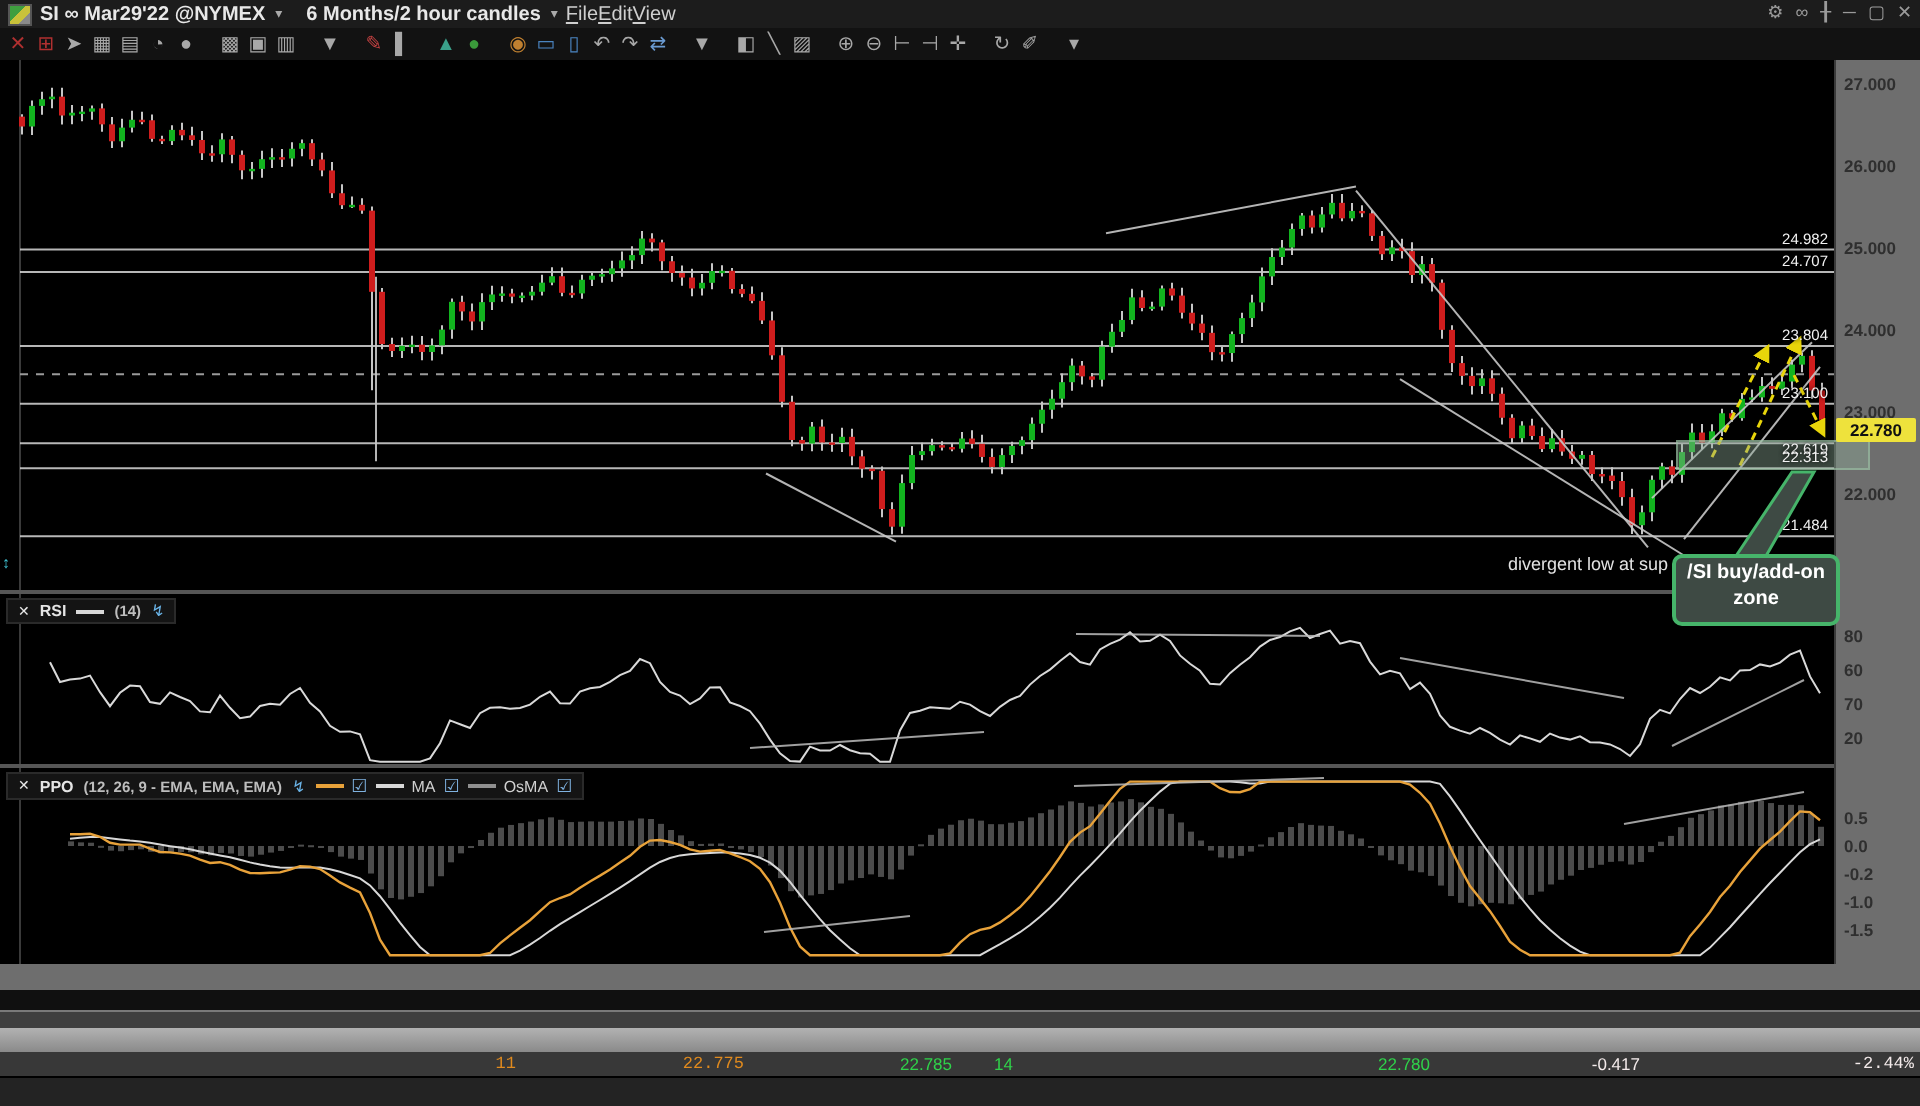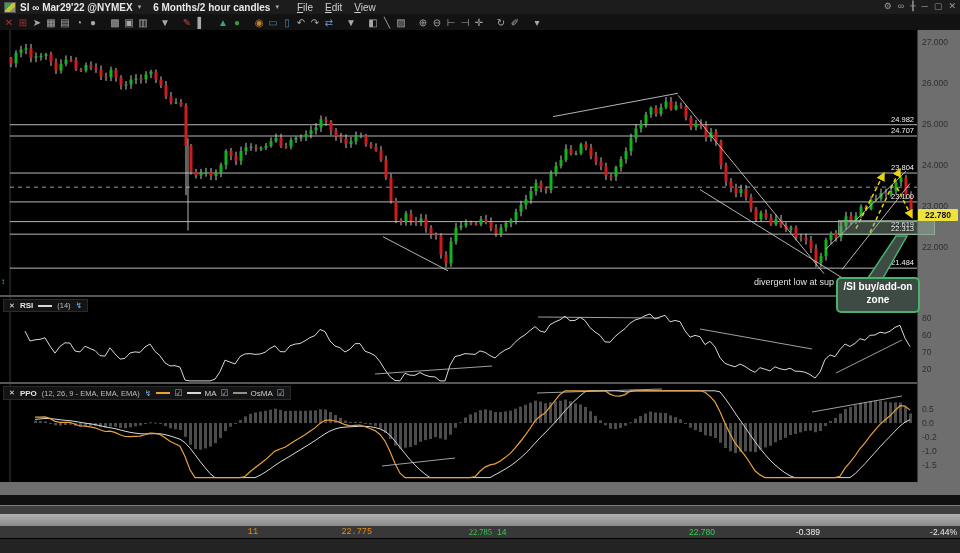--- a/index.html
+++ b/index.html
@@ -7,43 +7,43 @@
        font-family:"Liberation Sans",sans-serif;color:#ddd;}
   .abs{position:absolute;}
   
   #titlebar{left:0;top:0;width:960px;height:14px;background:#1c1c1c;display:flex;
             align-items:center;font-size:10px;padding-left:4px;box-sizing:border-box;gap:4px;}
   #app-icon{width:10px;height:9px;background:linear-gradient(135deg,#3f9e3f 0 40%,#c9c23a 40% 70%,#8a8a8a 70%);
             border:1px solid #555;flex:0 0 auto;}
   .title-sym{font-weight:bold;color:#e8e8e8;white-space:nowrap;}
   .caret{color:#aaa;font-size:7px;margin-left:1px;}
   .tf{font-weight:bold;color:#e8e8e8;margin-left:8px;white-space:nowrap;}
-  #menus{display:flex;gap:12px;margin-left:14px;}
+  #menus{display:flex;}
   .menu{color:#cfcfcf;cursor:default;}
   .menu u{text-decoration:underline;}
   #wincontrols{position:absolute;right:4px;top:1px;display:flex;gap:6px;color:#9a9a9a;font-size:9px;}
   #wincontrols span{cursor:default;}
   
   #toolbar{left:0;top:14px;width:960px;height:16px;background:#121212;display:flex;
            align-items:center;padding-left:2px;box-sizing:border-box;}
   .tbi{width:14px;text-align:center;font-size:10px;line-height:15px;color:#a0a8a8;cursor:default;}
   .tbi.gap{margin-left:8px;}
   
   svg{position:absolute;left:0;display:block;}
   #axis-strip{left:917px;top:30px;width:43px;height:452px;background:#6e6e6e;border-left:1px solid #3a3a3a;box-sizing:border-box;}
   .sep{left:0;width:917px;height:2px;background:#565656;z-index:8;}
-  .ytick{position:absolute;left:922px;font-size:8.5px;color:#2f2f2f;z-index:9;}
+  .ytick{position:absolute;left:922px;font-size:8.5px;color:#2f2f2f;z-index:9;font-weight:bold;}
   .ptag{position:absolute;right:46px;font-size:7.5px;color:#f2f2f2;z-index:7;text-shadow:0 0 2px #000;}
   #last-tag{position:absolute;left:918px;top:209px;width:40px;height:12px;background:#eee23c;
             color:#111;font-weight:bold;font-size:8.5px;text-align:center;line-height:12px;z-index:10;border-radius:1px;}
   .pane-header{position:absolute;display:flex;align-items:center;gap:5px;background:#141414;
                border:1px solid #2a2a2a;padding:1px 5px;z-index:9;font-size:8px;}
   .pane-close{color:#e8e8e8;font-size:7px;cursor:default;}
   .pane-title{font-weight:bold;color:#e4e4e4;}
-  .pane-param{color:#bdbdbd;font-size:7.5px;}
+  .pane-param{color:#bdbdbd;font-size:7.5px;font-weight:bold;}
   .linesample{display:inline-block;width:14px;height:0;border-top:2px solid #d8d8d8;}
   .bolt{color:#6ab4e8;font-size:8px;}
   .chk{color:#7fb2e0;font-size:9px;cursor:default;}
   .legend-label{color:#d0d0d0;font-size:8px;}
   #zone{position:absolute;left:838px;top:220px;width:97px;height:15px;z-index:6;
         background:rgba(140,170,150,.42);border:1px solid rgba(160,200,170,.55);box-sizing:border-box;}
   #divergence-text{position:absolute;left:752px;top:277px;width:82px;text-align:right;
                    font-size:9px;color:#e2e2e2;z-index:11;}
   #zone-callout{position:absolute;left:836px;top:277px;width:80px;height:30px;background:#3e4a44;
                 border:2px solid #46b46a;border-radius:5px;color:#fff;font-weight:bold;font-size:10px;
@@ -797,25 +797,25 @@
 <div id="q-groove"></div>
 <span id="q-gear">⚙</span>
 <span id="q-close">✕</span>
 <div id="qcols" class="abs"></div>
 <div id="qrow" class="abs"></div>
 <div class="redcell" style="left:717px;width:110px;"></div>
 <div class="redcell" style="left:827px;width:133px;"></div>
 <span id="q-instrument">SI ∞ Mar29'22 @NYMEX</span>
 <span class="qv orange" style="right:702px;">11</span>
 <span class="qv orange" style="right:588px;">22.775</span>
-<span class="qv green" style="right:468px;font-family:Liberation Serif, serif;">22.785</span>
+<span class="qv green" style="right:484px;">22.785</span>
 <span class="qv green" style="left:497px;">14</span>
 <span class="qv green" style="right:245px;">22.780</span>
-<span class="qv ltred" style="right:140px;">-0.389</span>
-<span class="qv ltred" style="right:3px;">-2.44%</span>
+<span class="qv ltred" style="right:140px;">-0.417</span>
+<span class="qv ltred" style="right:3px;font-family:Liberation Mono, monospace;">-2.44%</span>
 
 <div id="statusbar" class="abs"></div>
 <span id="status-time">9:22:50 AM 1/3/2022</span>
 
 <span class="stick" style="left: 12px;">Jan '20</span>
 <span class="stick" style="left: 131px;">Apr '20</span>
 <span class="stick" style="left: 252px;">Jul '20</span>
 <span class="stick" style="left: 374px;">Oct '20</span>
 <span class="stick" style="left: 494px;">Jan '21</span>
 <span class="stick" style="left: 618px;">Apr '21</span>

